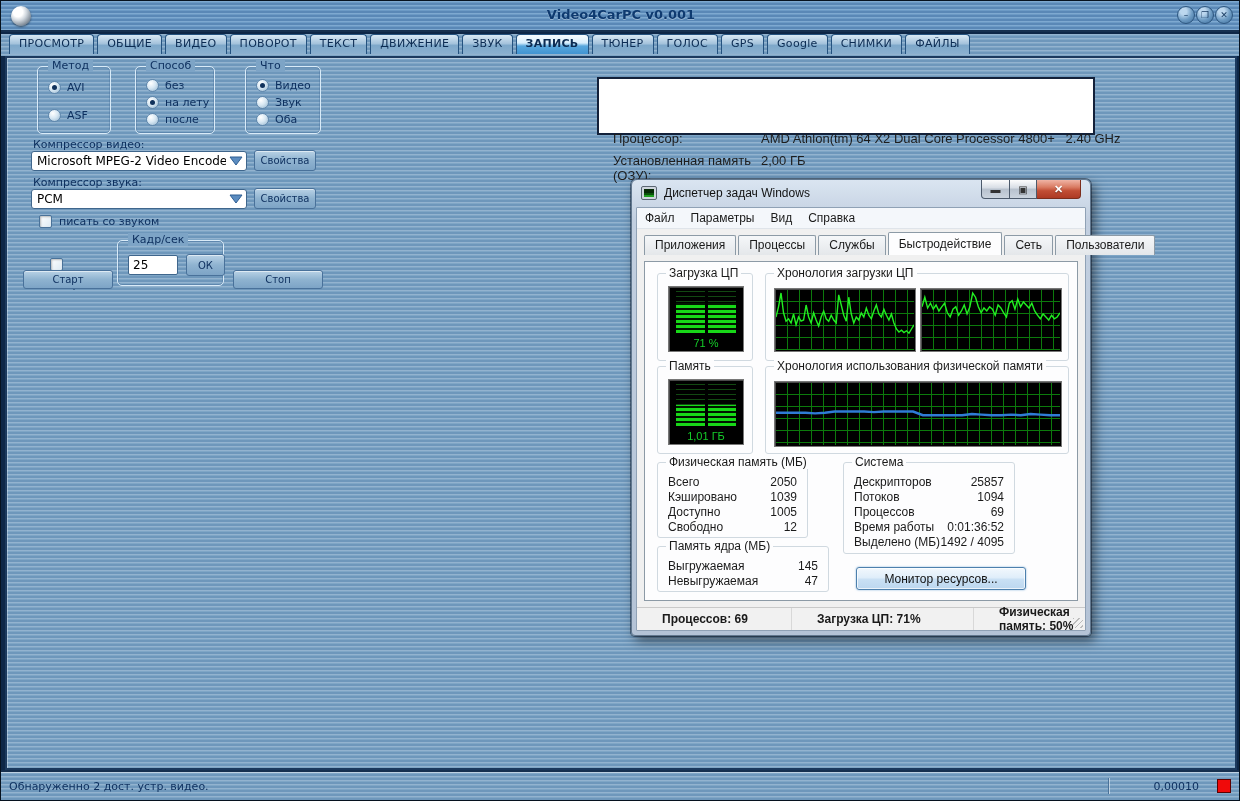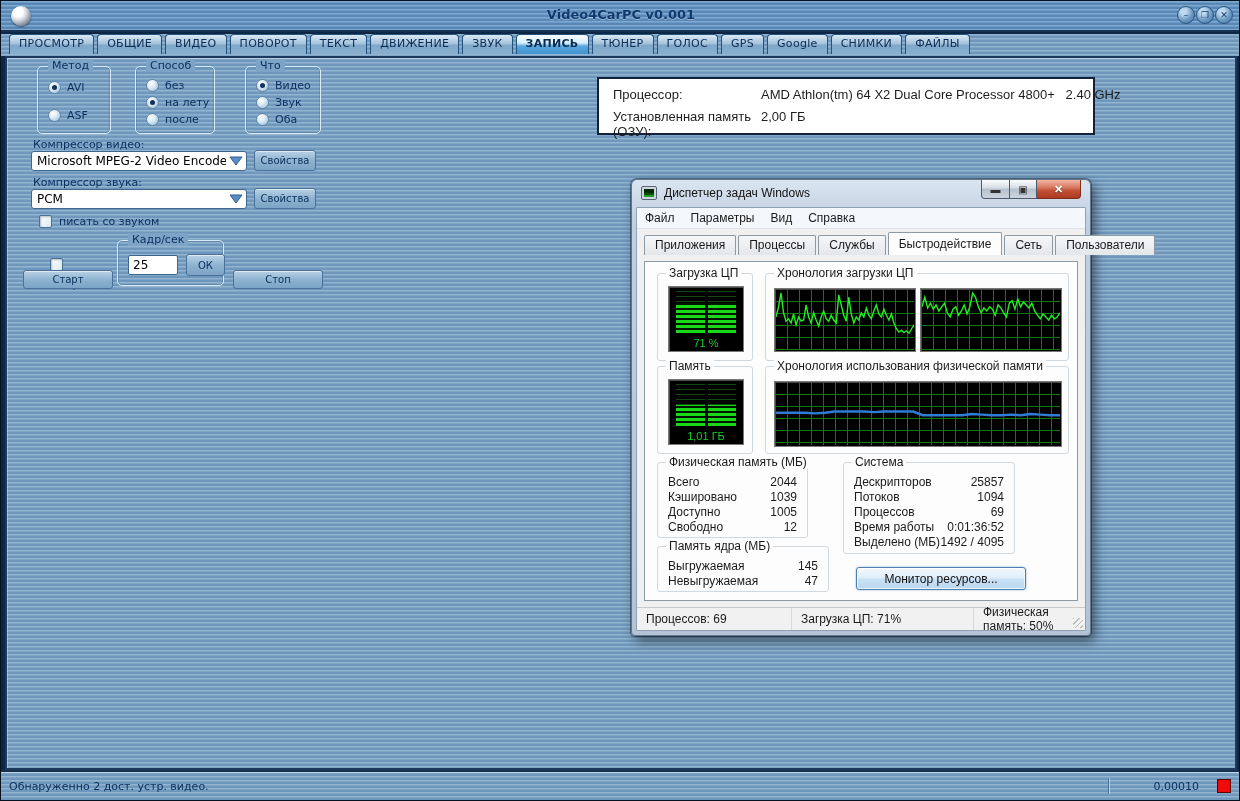--- a/index.html
+++ b/index.html
@@ -54,21 +54,21 @@
       display:flex; align-items:center; justify-content:center; cursor:pointer; }
   .checkbox-row { position:absolute; display:flex; align-items:center; gap:7px; font-size:11px; }
   .checkbox { width:13px; height:13px; border:1px solid #4a7299; background:linear-gradient(135deg,#ffffff,#dcE9f2);
       box-shadow:inset 1px 1px 2px rgba(0,0,0,.25); border-radius:2px; }
   .appinput { position:absolute; border:1px solid #3f668c; background:#fff; font-size:12px; color:#000;
       font-family:"DejaVu Sans",sans-serif; padding-left:4px; border-radius:2px; }
 
   
   .sysinfo { position:absolute; left:596px; top:76px; width:498px; height:58px; background:#ffffff;
       border:2px solid #13213a; font-family:"Liberation Sans",sans-serif; font-size:13px; color:#1d1d1d; }
-  .sysinfo .row { position:absolute; left:14px; right:5px; display:flex; }
+  .sysinfo .row { position:absolute; left:14px; right:5px; display:flex;margin-top:44px; }
   .sysinfo .lab { width:148px; flex:none; }
   .sysinfo .val { white-space:nowrap; }
 
   
   .tm { position:absolute; left:630px; top:178px; width:460px; height:457px;
       background:linear-gradient(#dae5f1,#c2cfe0 40px,#b4c3d6); border:1px solid #62788f; border-radius:6px 6px 4px 4px;
       box-shadow:0 0 0 1px rgba(10,20,35,.45), 4px 5px 12px rgba(0,0,0,.5);
       font-family:"Liberation Sans",sans-serif; color:#1a1a1a; }
   .tm-titlebar { position:absolute; left:0; top:0; right:0; height:27px; }
   .tm-icon { position:absolute; left:9px; top:6px; width:16px; height:14px; background:#cfd6de; border:1px solid #5a6672; border-radius:2px; }
@@ -114,21 +114,21 @@
   .stat-rows { position:absolute; left:10px; right:10px; top:12px; }
   .stat-row { display:flex; justify-content:space-between; font-size:12px; line-height:15px; }
 
   .tm-resbtn { position:absolute; left:211px; top:305px; width:170px; height:23px; border:1px solid #4d80ad;
       border-radius:3px; background:linear-gradient(#f2f8fd,#e0eefa 45%,#c9e0f4 55%,#bcd7ef);
       box-shadow:inset 0 0 0 1px rgba(255,255,255,.7), 0 0 2px rgba(70,140,200,.7);
       font-size:12px; color:#111; display:flex; align-items:center; justify-content:center; cursor:pointer; }
 
   .tm-statusbar { position:absolute; left:0; right:0; bottom:0; height:23px; background:#f1f1f1;
       border-top:1px solid #c9c9c9; display:flex; align-items:center; font-size:12px; }
-  .tm-status-cell { padding-left:9px; height:100%; display:flex; align-items:center; border-right:1px solid #d8d8d8; }
+  .tm-status-cell { padding-left:25px; height:100%; display:flex; align-items:center; border-right:1px solid #d8d8d8;font-weight:bold; }
   .tm-status-cell.c1 { width:155px; } .tm-status-cell.c2 { width:182px; } .tm-status-cell.c3 { flex:1; border-right:none; }
   .tm-grip { position:absolute; right:2px; bottom:2px; width:10px; height:10px;
       background:repeating-linear-gradient(135deg, #bbb 0 1px, transparent 1px 4px); }
 
   
   .appstatus { position:absolute; left:0; bottom:0; width:1240px; height:30px;
       border-top:2px solid #16304f; box-shadow:inset 0 1px 0 rgba(255,255,255,.4);
       display:flex; align-items:center; font-size:11px; color:#0d2f5e; }
   .appstatus .left { padding-left:8px; flex:1; }
   .appstatus .sep { width:1px; height:16px; background:#4a7299; box-shadow:1px 0 0 rgba(255,255,255,.5); margin-right:10px; }
@@ -357,21 +357,21 @@
                 <polyline fill="none" stroke-width="2.4" vector-effect="non-scaling-stroke" stroke="#2f7cd6" points="0.00,48.00 3.45,48.00 6.90,48.00 10.34,48.00 13.79,49.00 17.24,48.00 20.69,46.00 24.14,46.00 27.59,46.00 31.03,46.00 34.48,47.00 37.93,46.00 41.38,46.00 44.83,46.00 48.28,46.00 51.72,52.00 55.17,52.00 58.62,52.00 62.07,52.00 65.52,52.00 68.97,50.00 72.41,51.00 75.86,52.00 79.31,52.00 82.76,51.00 86.21,52.00 89.66,50.00 93.10,51.00 96.55,52.00 100.00,52.00"></polyline>
               </svg>
           </div>
         </div>
 
         <div class="tgroup" style="left:12px; top:200px; width:151px; height:76px;padding-left:20px;">
           <span class="glabel">Физическая память (МБ)</span>
           <div class="stat-rows">
             <div class="stat-row">
                 <span>Всего</span>
-                <span>2044</span>
+                <span>2050</span>
               </div>
             <div class="stat-row">
                 <span>Кэшировано</span>
                 <span>1039</span>
               </div>
             <div class="stat-row">
                 <span>Доступно</span>
                 <span>1005</span>
               </div>
             <div class="stat-row">

